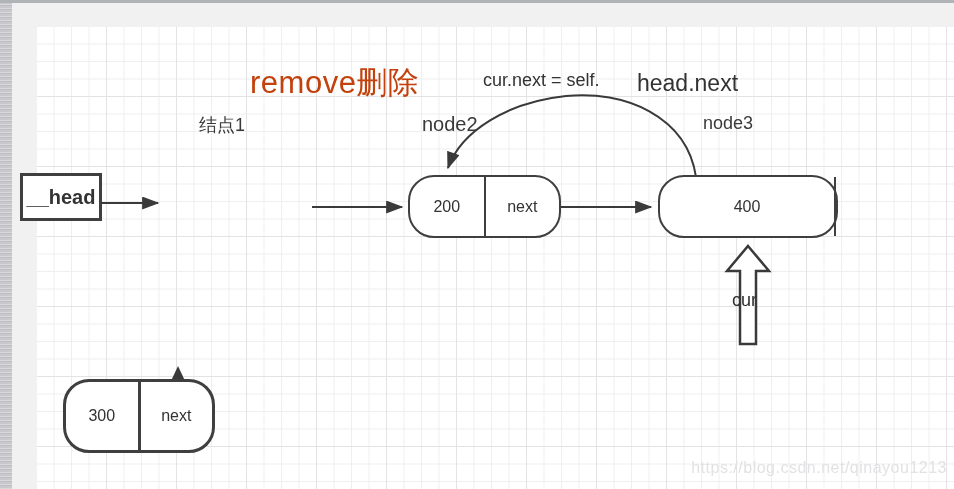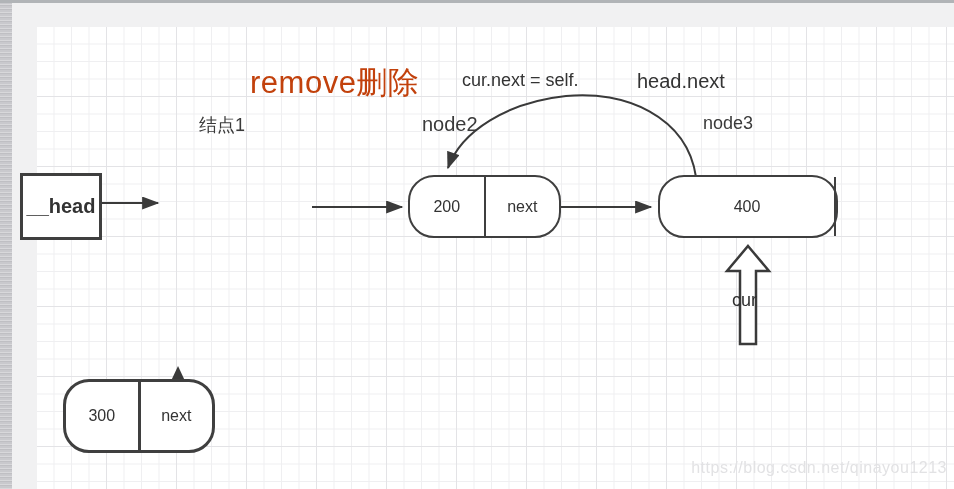--- a/index.html
+++ b/index.html
@@ -19,31 +19,31 @@
       linear-gradient(to bottom,#e3e3e6 1px,transparent 1px),
       linear-gradient(to right,#efeff1 1px,transparent 1px),
       linear-gradient(to bottom,#efeff1 1px,transparent 1px);
     background-size:70px 70px,70px 70px,17.5px 17.5px,17.5px 17.5px;
     background-position:-1px -1px; }
 
   .overlay { position:absolute; left:0; top:0; width:954px; height:489px; pointer-events:none; }
 
   .txt { position:absolute; color:#3a3a3a; white-space:nowrap; }
   .title { left:250px; top:62px; font-size:31px; color:#c2410c; letter-spacing:.5px; }
-  .ann-lhs { left:462px; top:70px; font-size:18px; color:#333; }
-  .ann-rhs { left:637px; top:70px; font-size:20px; color:#333; }
+  .ann-lhs { left:483px; top:70px; font-size:18px; color:#333; }
+  .ann-rhs { left:637px; top:70px; font-size:23px; color:#333; }
   .lab-node1 { left:199px; top:113px; font-size:18px; }
   .lab-node2 { left:422px; top:113px; font-size:20px; }
   .lab-node3 { left:703px; top:113px; font-size:18px; }
   .lab-cur   { left:732px; top:290px; font-size:18px; color:#2f2f2f; }
   .watermark { right:7px; top:459px; font-size:16px; color:#e2e2e4; letter-spacing:.5px; }
 
   .box { position:absolute; background:#fff; border:3px solid #3f3f3f; display:flex;
     align-items:center; justify-content:center; color:#333; }
-  .head-box { left:20px; top:173px; width:82px; height:67px; font-weight:bold; font-size:20px; }
+  .head-box { left:20px; top:173px; width:82px; height:48px; font-weight:bold; font-size:20px; }
   .cellbox { padding:0;border-radius:26px; }
   .node2-box { left:408px; top:175px; width:153px; height:63px; border-width:2.5px; }
   .node3-box { left:658px; top:175px; width:180px; height:63px; border-width:2.5px; }
   .detached-box { left:63px; top:379px; width:152px; height:74px; }
   .cell { flex:1; height:100%; display:flex; align-items:center; justify-content:center; font-size:16px; }
   .cell.first { border-right:2.5px solid #3f3f3f; }
   .detached-box .cell.first { border-right-width:3px; }
 </style>
 </head>
 <body>

